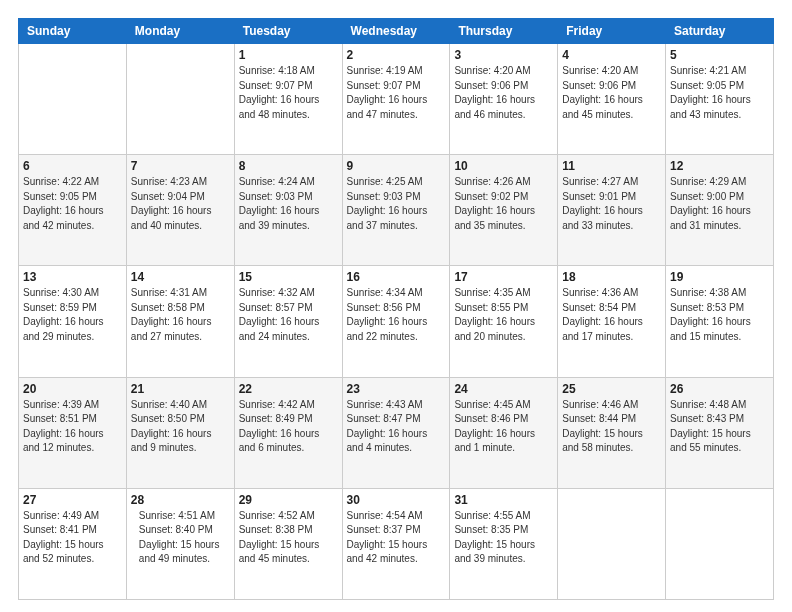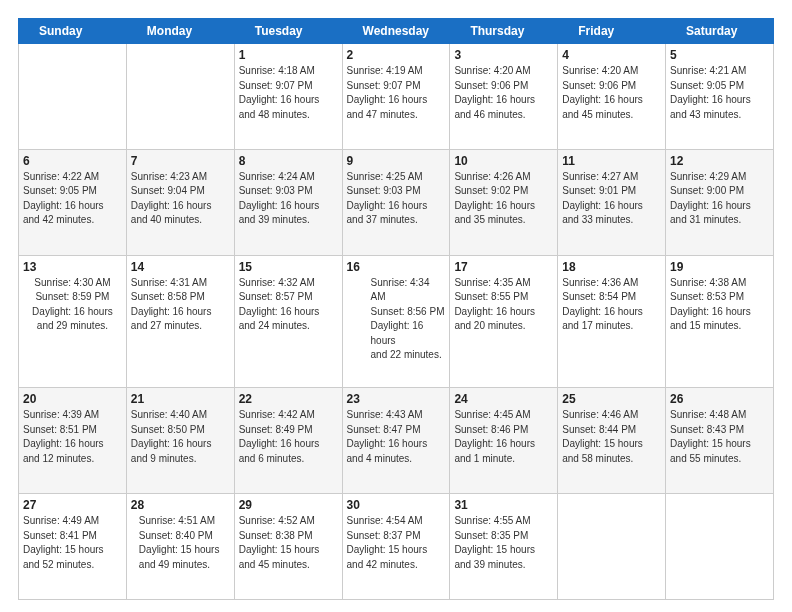--- a/index.html
+++ b/index.html
@@ -46,21 +46,21 @@
       border: 1px solid #ccc;
       border-collapse: collapse;
       width: 100%;
       table-layout: fixed;
     }
     .calendar th {
       background: #1a6fc4;
       color: #fff;
       font-size: 12px;
       font-weight: bold;
-      padding: 5px 20px;
+      padding: 5px 8px;
       text-align: left;
       border: 1px solid #1a6fc4;
       margin-left: 21px;
     }
     .calendar td {
       border: 1px solid #ccc;
       vertical-align: top;
       padding: 4px 4px 2px 4px;
       font-size: 9.5px;
       color: #333;
@@ -191,42 +191,42 @@
             <span class="day-num">12</span>
             <div class="day-info" style="white-space: pre-line;">Sunrise: 4:29 AM
 Sunset: 9:00 PM
 Daylight: 16 hours
 and 31 minutes.</div>
           </td>
         </tr>
         <tr>
           <td>
             <span class="day-num">13</span>
-            <div class="day-info" style="white-space: pre-line; text-align: center;">Sunrise: 4:30 AM
+            <div class="day-info" style="white-space: pre-line;">Sunrise: 4:30 AM
 Sunset: 8:59 PM
 Daylight: 16 hours
 and 29 minutes.</div>
           </td>
           <td>
             <span class="day-num">14</span>
             <div class="day-info" style="white-space: pre-line;">Sunrise: 4:31 AM
 Sunset: 8:58 PM
 Daylight: 16 hours
 and 27 minutes.</div>
           </td>
           <td>
             <span class="day-num">15</span>
             <div class="day-info" style="white-space: pre-line;">Sunrise: 4:32 AM
 Sunset: 8:57 PM
 Daylight: 16 hours
 and 24 minutes.</div>
           </td>
           <td>
             <span class="day-num">16</span>
-            <div class="day-info" style="white-space: pre-line; margin-left: 24px;">Sunrise: 4:34 AM
+            <div class="day-info" style="white-space: pre-line;">Sunrise: 4:34 AM
 Sunset: 8:56 PM
 Daylight: 16 hours
 and 22 minutes.</div>
           </td>
           <td>
             <span class="day-num">17</span>
             <div class="day-info" style="white-space: pre-line;">Sunrise: 4:35 AM
 Sunset: 8:55 PM
 Daylight: 16 hours
 and 20 minutes.</div>

